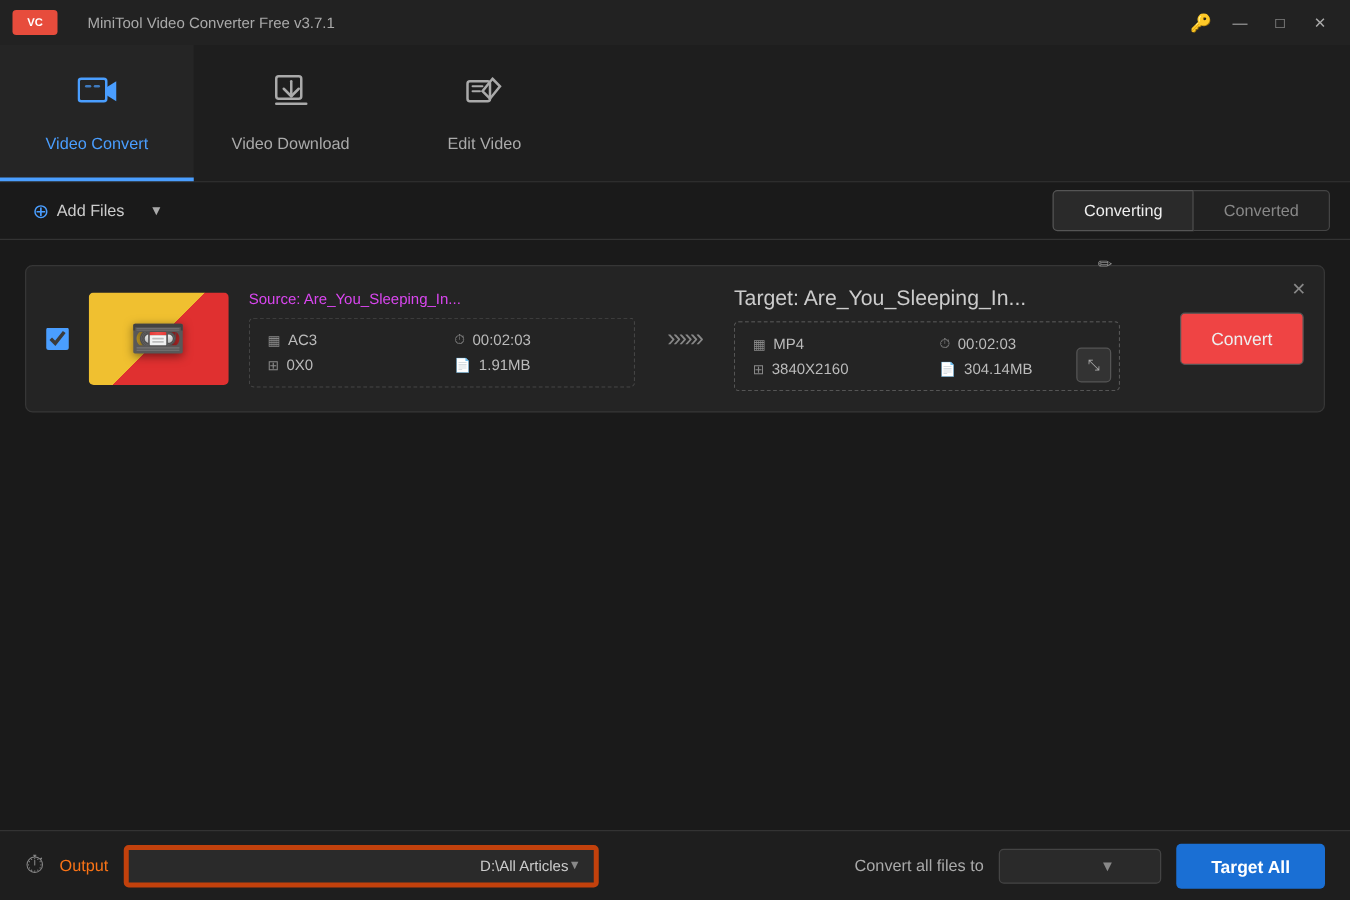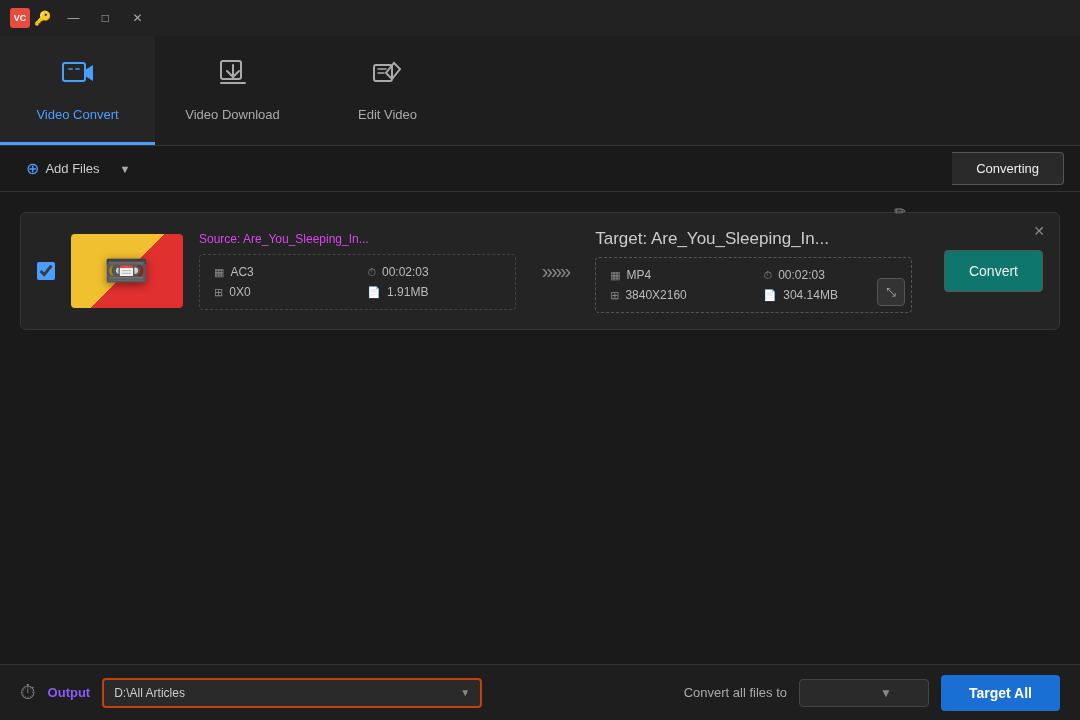--- a/index.html
+++ b/index.html
@@ -16,31 +16,31 @@
     
     #title-bar {
       height: 36px;
       background: #222;
       display: flex;
       align-items: center;
       padding: 0 10px;
       user-select: none;
     }
     #title-bar .logo {
-      width: 20px;
+      width: 36px;
       height: 20px;
       background: #e74c3c;
       border-radius: 3px;
       display: flex;
       align-items: center;
       justify-content: center;
       font-size: 9px;
       font-weight: bold;
       color: white;
-      margin-right: 4px;
+      margin-right: 24px;
       flex-shrink: 0;
     }
     #title-bar .title-text {
       font-size: 12px;
       color: #aaa;
       flex: 1;
     }
     #title-bar .win-controls {
       display: flex;
       gap: 4px;
@@ -289,28 +289,28 @@
       display: flex;
       align-items: center;
       justify-content: center;
       cursor: pointer;
       color: #aaa;
       font-size: 12px;
     }
 
     
     .convert-btn {
-      background: #0f766e;
+      background: #ef4444;
       border: 1px solid #555;
       border-radius: 4px;
       color: #eee;
       font-size: 14px;
       padding: 12px 24px;
       cursor: pointer;
-      margin-left: 16px;
+      margin-left: 32px;
       flex-shrink: 0;
       min-width: 90px;
     }
 
     
     .close-card-btn {
       position: absolute;
       top: 8px;
       right: 8px;
       background: transparent;
@@ -331,37 +331,36 @@
       padding: 0 20px;
       gap: 12px;
       position: absolute;
       bottom: 0;
       left: 0;
       right: 0;
     }
     .output-icon { font-size: 20px; color: #888; }
     .output-label {
       font-size: 13px;
-      color: #8b5cf6;
-      flex-shrink: 0;
-      font-weight: bold;
+      color: #f97316;
+      flex-shrink: 0;
     }
     .output-path-select {
       flex: 1;
       max-width: 380px;
       background: #2a2a2a;
-      border: 2px solid #c2410c;
+      border: 4px solid #c2410c;
       border-radius: 4px;
       color: #ccc;
       font-size: 12px;
       padding: 6px 10px;
       cursor: pointer;
       display: flex;
       align-items: center;
-      justify-content: space-between;
+      justify-content: flex-end;
     }
     .output-path-select .arrow { color: #888; font-size: 10px; }
     .convert-all-label {
       font-size: 13px;
       color: #aaa;
       margin-left: auto;
       flex-shrink: 0;
     }
     .convert-all-select {
       background: #2a2a2a;
@@ -386,20 +385,21 @@
       padding: 10px 28px;
       cursor: pointer;
       flex-shrink: 0;
     }
   </style>
 </head>
 <body>
 
 <div id="title-bar">
   <div class="logo">VC</div>
+  <span class="title-text">MiniTool Video Converter Free v3.7.1</span>
   <span class="key-icon">🔑</span>
   <div class="win-controls">
     <div class="win-btn">—</div>
     <div class="win-btn">□</div>
     <div class="win-btn close">✕</div>
   </div>
 </div>
 
 <div id="nav-tabs">
 
@@ -443,20 +443,21 @@
 
 <div id="toolbar">
   <button class="add-files-btn">
     <span class="plus-icon">⊕</span>
     <span>Add Files</span>
   </button>
   <button class="dropdown-arrow-btn">▼</button>
 
   <div class="sub-tabs">
     <div class="sub-tab active">Converting</div>
+    <div class="sub-tab">Converted</div>
   </div>
 </div>
 
 <div id="main-content">
   <div class="file-card">
     <input type="checkbox" class="file-checkbox" checked="" style="">
 
     <div class="file-thumbnail">
       <div class="thumbnail-inner">
         <span class="cassette-icon">📼</span>

